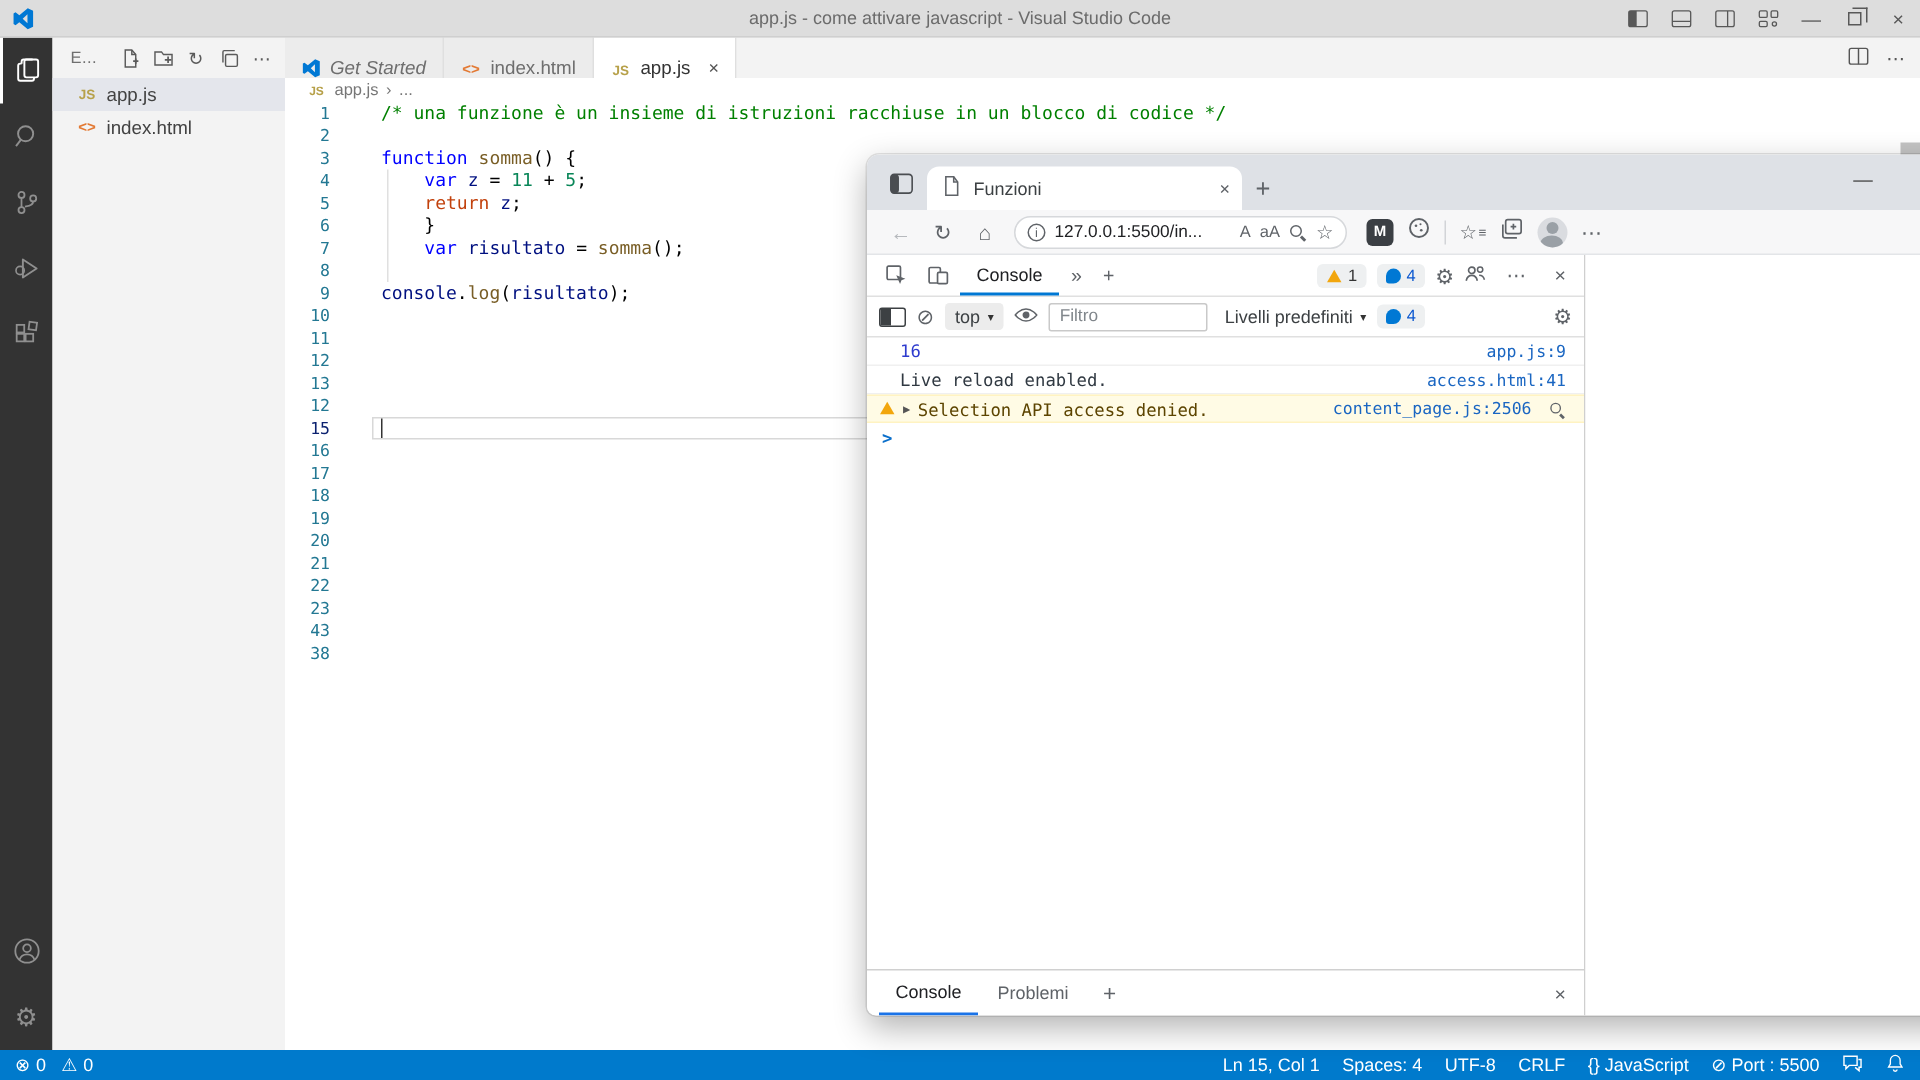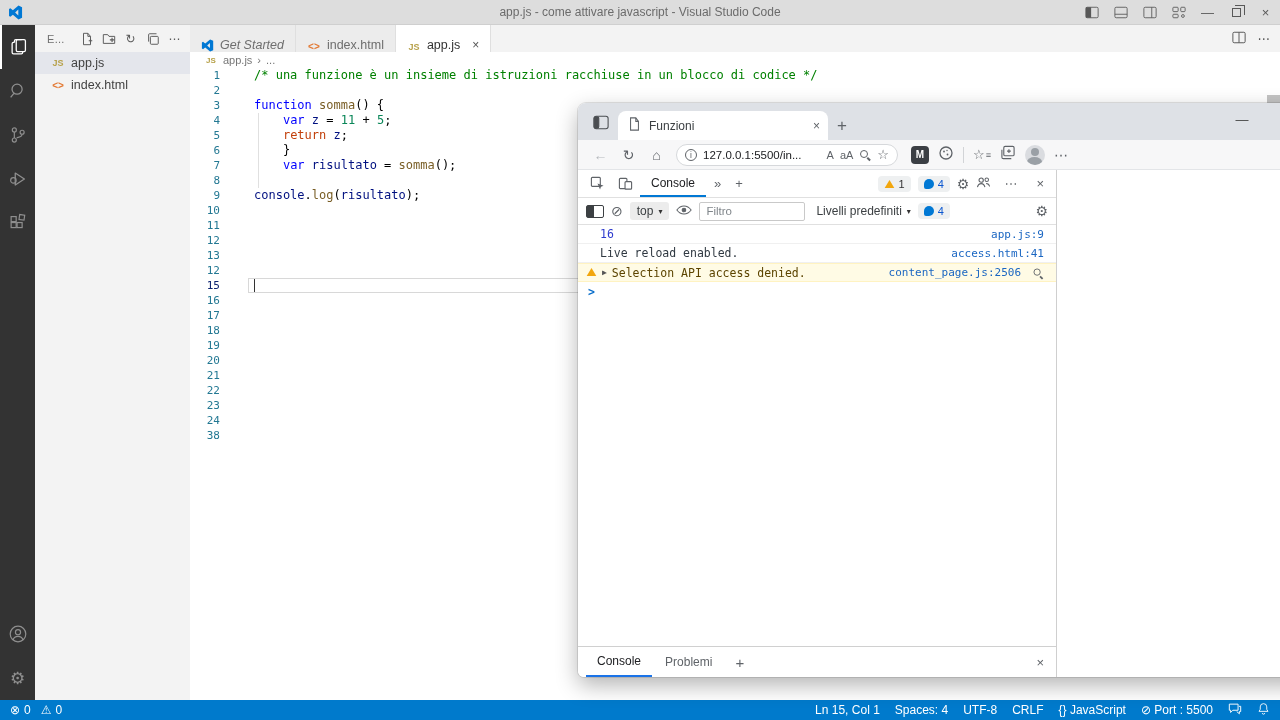--- a/index.html
+++ b/index.html
@@ -353,21 +353,21 @@
             <div class="code-line"><span class="ln">12</span><span class="lc"></span></div>
             <div class="code-line current"><span class="ln">15</span><span class="lc"></span></div>
             <div class="code-line"><span class="ln">16</span><span class="lc"></span></div>
             <div class="code-line"><span class="ln">17</span><span class="lc"></span></div>
             <div class="code-line"><span class="ln">18</span><span class="lc"></span></div>
             <div class="code-line"><span class="ln">19</span><span class="lc"></span></div>
             <div class="code-line"><span class="ln">20</span><span class="lc"></span></div>
             <div class="code-line"><span class="ln">21</span><span class="lc"></span></div>
             <div class="code-line"><span class="ln">22</span><span class="lc"></span></div>
             <div class="code-line"><span class="ln">23</span><span class="lc"></span></div>
-            <div class="code-line"><span class="ln">24</span><span class="lc"></span></div>
+            <div class="code-line"><span class="ln">43</span><span class="lc"></span></div>
             <div class="code-line"><span class="ln">38</span><span class="lc"></span></div>
           </div>
         <div id="indent-guide"></div>
         <div id="current-line-box"></div>
         <div id="cursor"></div>
         <div id="right-strip"></div>
         <div id="right-strip-notch"></div>
       </div>
     </div>
   </div>

